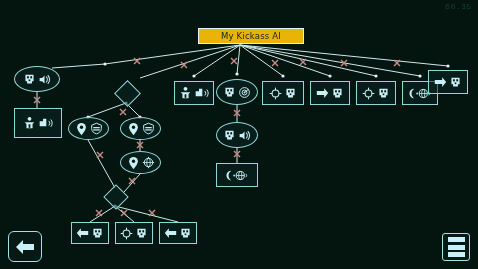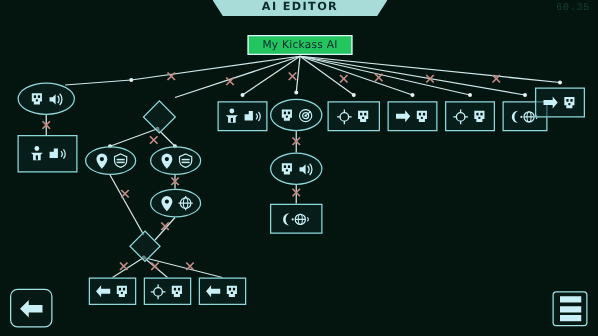--- a/index.html
+++ b/index.html
@@ -55,23 +55,23 @@
     left: 0; top: 0;
     width: 478px;
     height: 269px;
   }
 
   
   #root-node {
     position: absolute;
     left: 198px;
     top: 28px;
-    width: 84px;
+    width: 106px;
     height: 16px;
-    background: #22c55e;
+    background: #eab308;
     border: 1px solid #dff7fa;
     display: flex;
     align-items: center;
     justify-content: center;
     box-sizing: border-box;
   }
   #root-node .txt {
     font-size: 8.5px;
     color: #0e2630;
     letter-spacing: 0.2px;
@@ -143,23 +143,20 @@
     width: 17px;
     height: 5px;
     background: #c8f0f6;
   }
 </style>
 </head>
 <body>
 
 <div id="app">
 
-  <div id="title-banner">
-    <span class="txt">AI EDITOR</span>
-  </div>
 
   <div id="fps">60.35</div>
 
   <svg id="graph" viewBox="0 0 478 269" preserveAspectRatio="none">
     <g stroke="#cfe9ea" stroke-width="1" fill="none">
 
       <line x1="240" y1="45" x2="105" y2="64"></line>
       <line x1="240" y1="45" x2="140" y2="78"></line>
       <line x1="240" y1="45" x2="194" y2="76"></line>
       <line x1="240" y1="45" x2="237" y2="74"></line>

